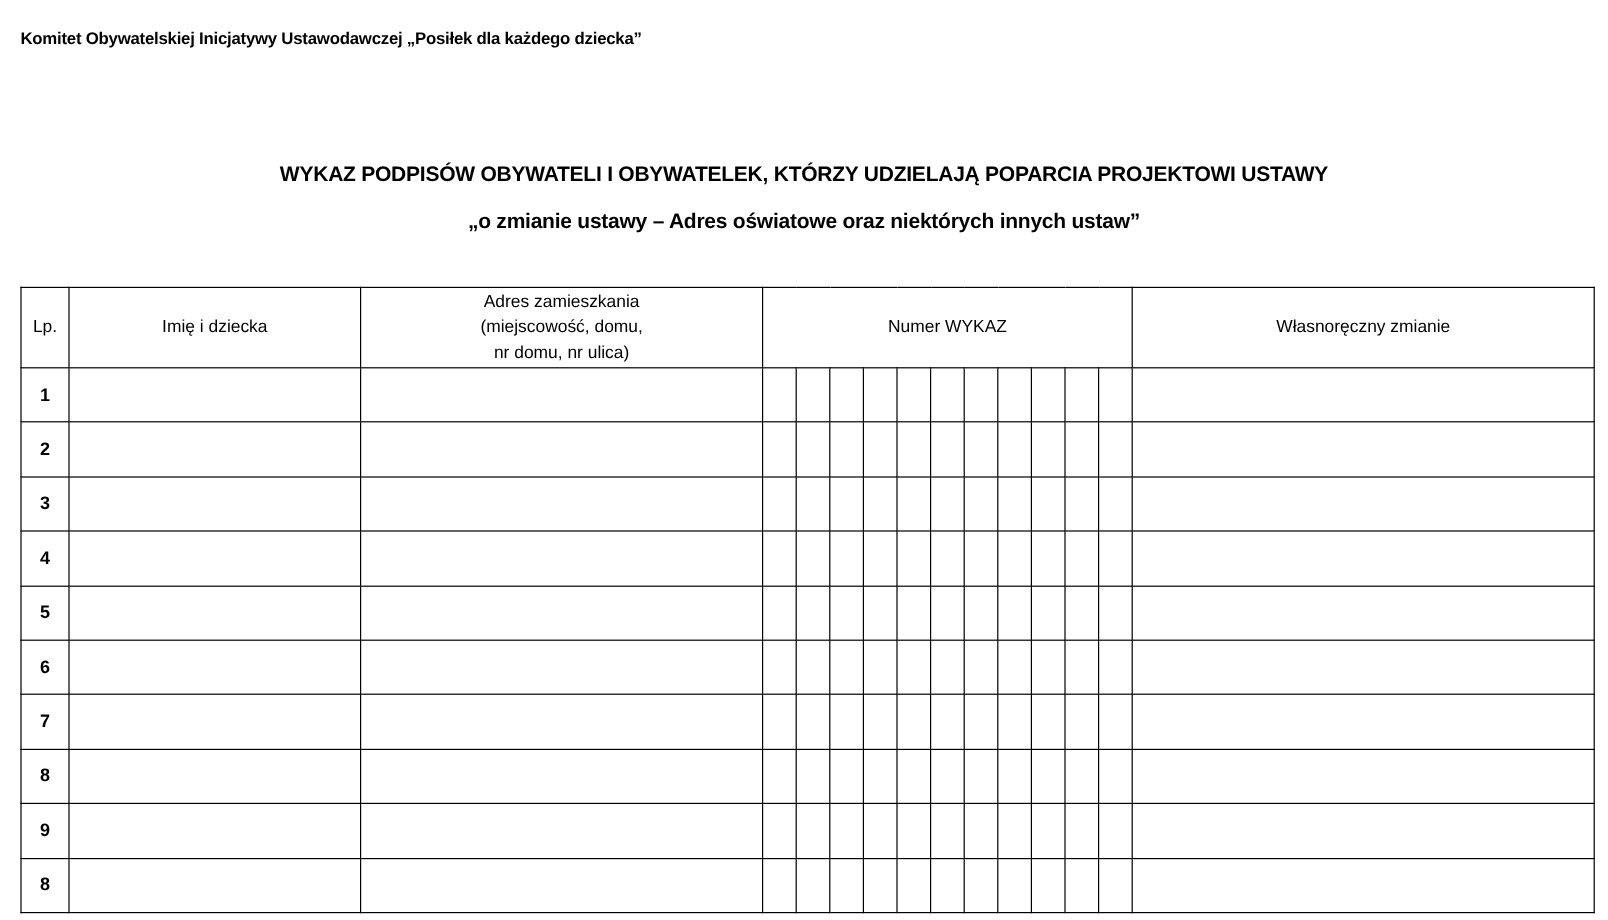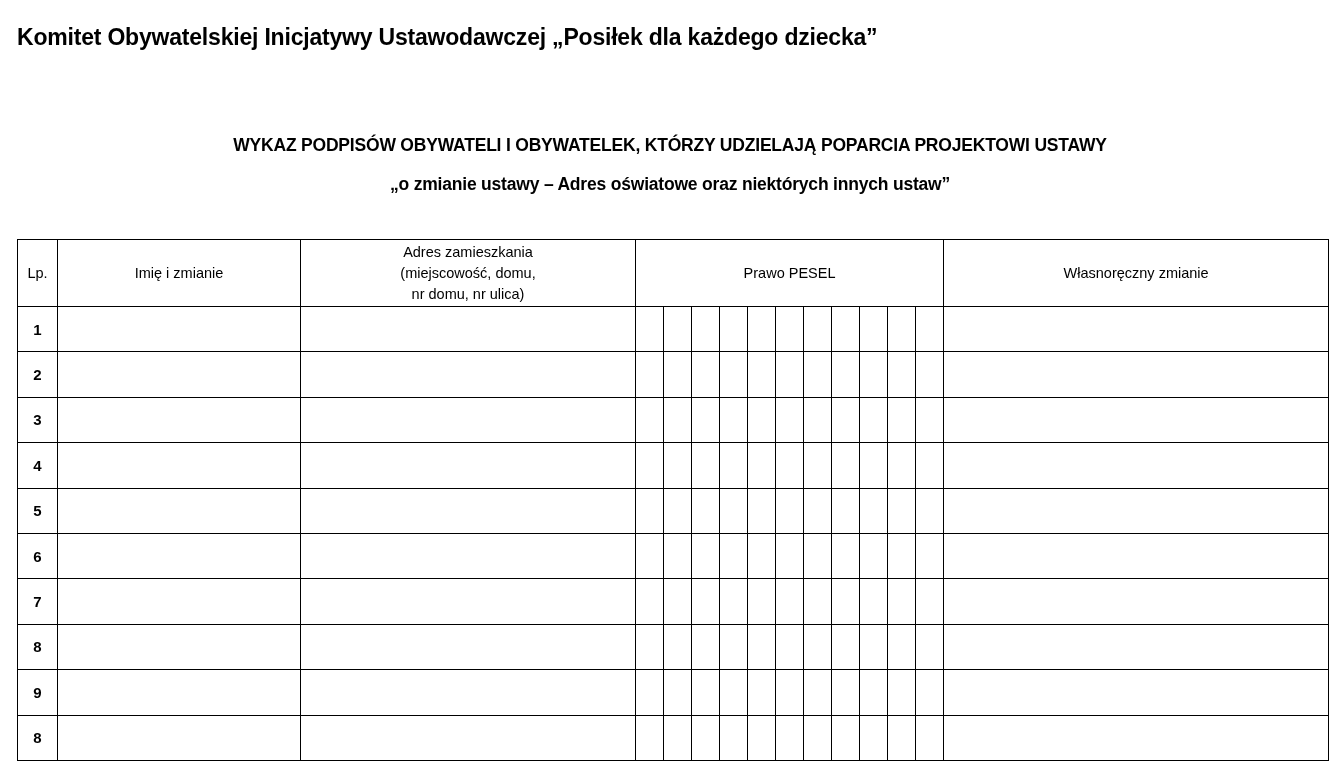--- a/index.html
+++ b/index.html
@@ -2,21 +2,21 @@
 <html><head>
 <meta charset="utf-8">
 <style>
   html, body { margin: 0; padding: 0; background: #ffffff; }
   body {
     width: 1340px; height: 767px; position: relative; overflow: hidden;
     font-family: "Liberation Sans", "DejaVu Sans", sans-serif; color: #000;
   }
   .committee {
     position: absolute; left: 17px; top: 24px;
-    font-size: 23px; font-weight: bold; letter-spacing: -0.2px; white-space: nowrap;
+    font-size: 14px; font-weight: bold; letter-spacing: -0.2px; white-space: nowrap;
   }
   .title {
     position: absolute; left: 0; width: 1340px; text-align: center;
     font-size: 17.5px; font-weight: bold; letter-spacing: -0.2px; white-space: nowrap;
   }
   .title.l1 { top: 135px; }
   .title.l2 { top: 174px; }
   table.sig {
     position: absolute; left: 17px; top: 239px;
     border-collapse: collapse; table-layout: fixed;
@@ -51,27 +51,27 @@
       <col style="width:28px">
       <col style="width:28px">
     <col style="width:28px">
       <col style="width:28px">
       <col style="width:28px">
     <col style="width:385px">
   </colgroup>
   <thead>
     <tr>
       <th>Lp.</th>
-      <th>Imię i zmianie</th>
+      <th>Imię i dziecka</th>
       <th>
         <div>Adres zamieszkania</div>
         <div>(miejscowość, domu,</div>
         <div>nr domu, nr ulica)</div>
       </th>
-      <th colspan="11">Prawo PESEL</th>
+      <th colspan="11">Numer WYKAZ</th>
       <th>Własnoręczny zmianie</th>
     </tr>
   </thead>
   <tbody id="rows">
       <tr>
         <td class="lp">1</td>
         <td></td>
         <td></td>
         <td></td>
         <td></td>

